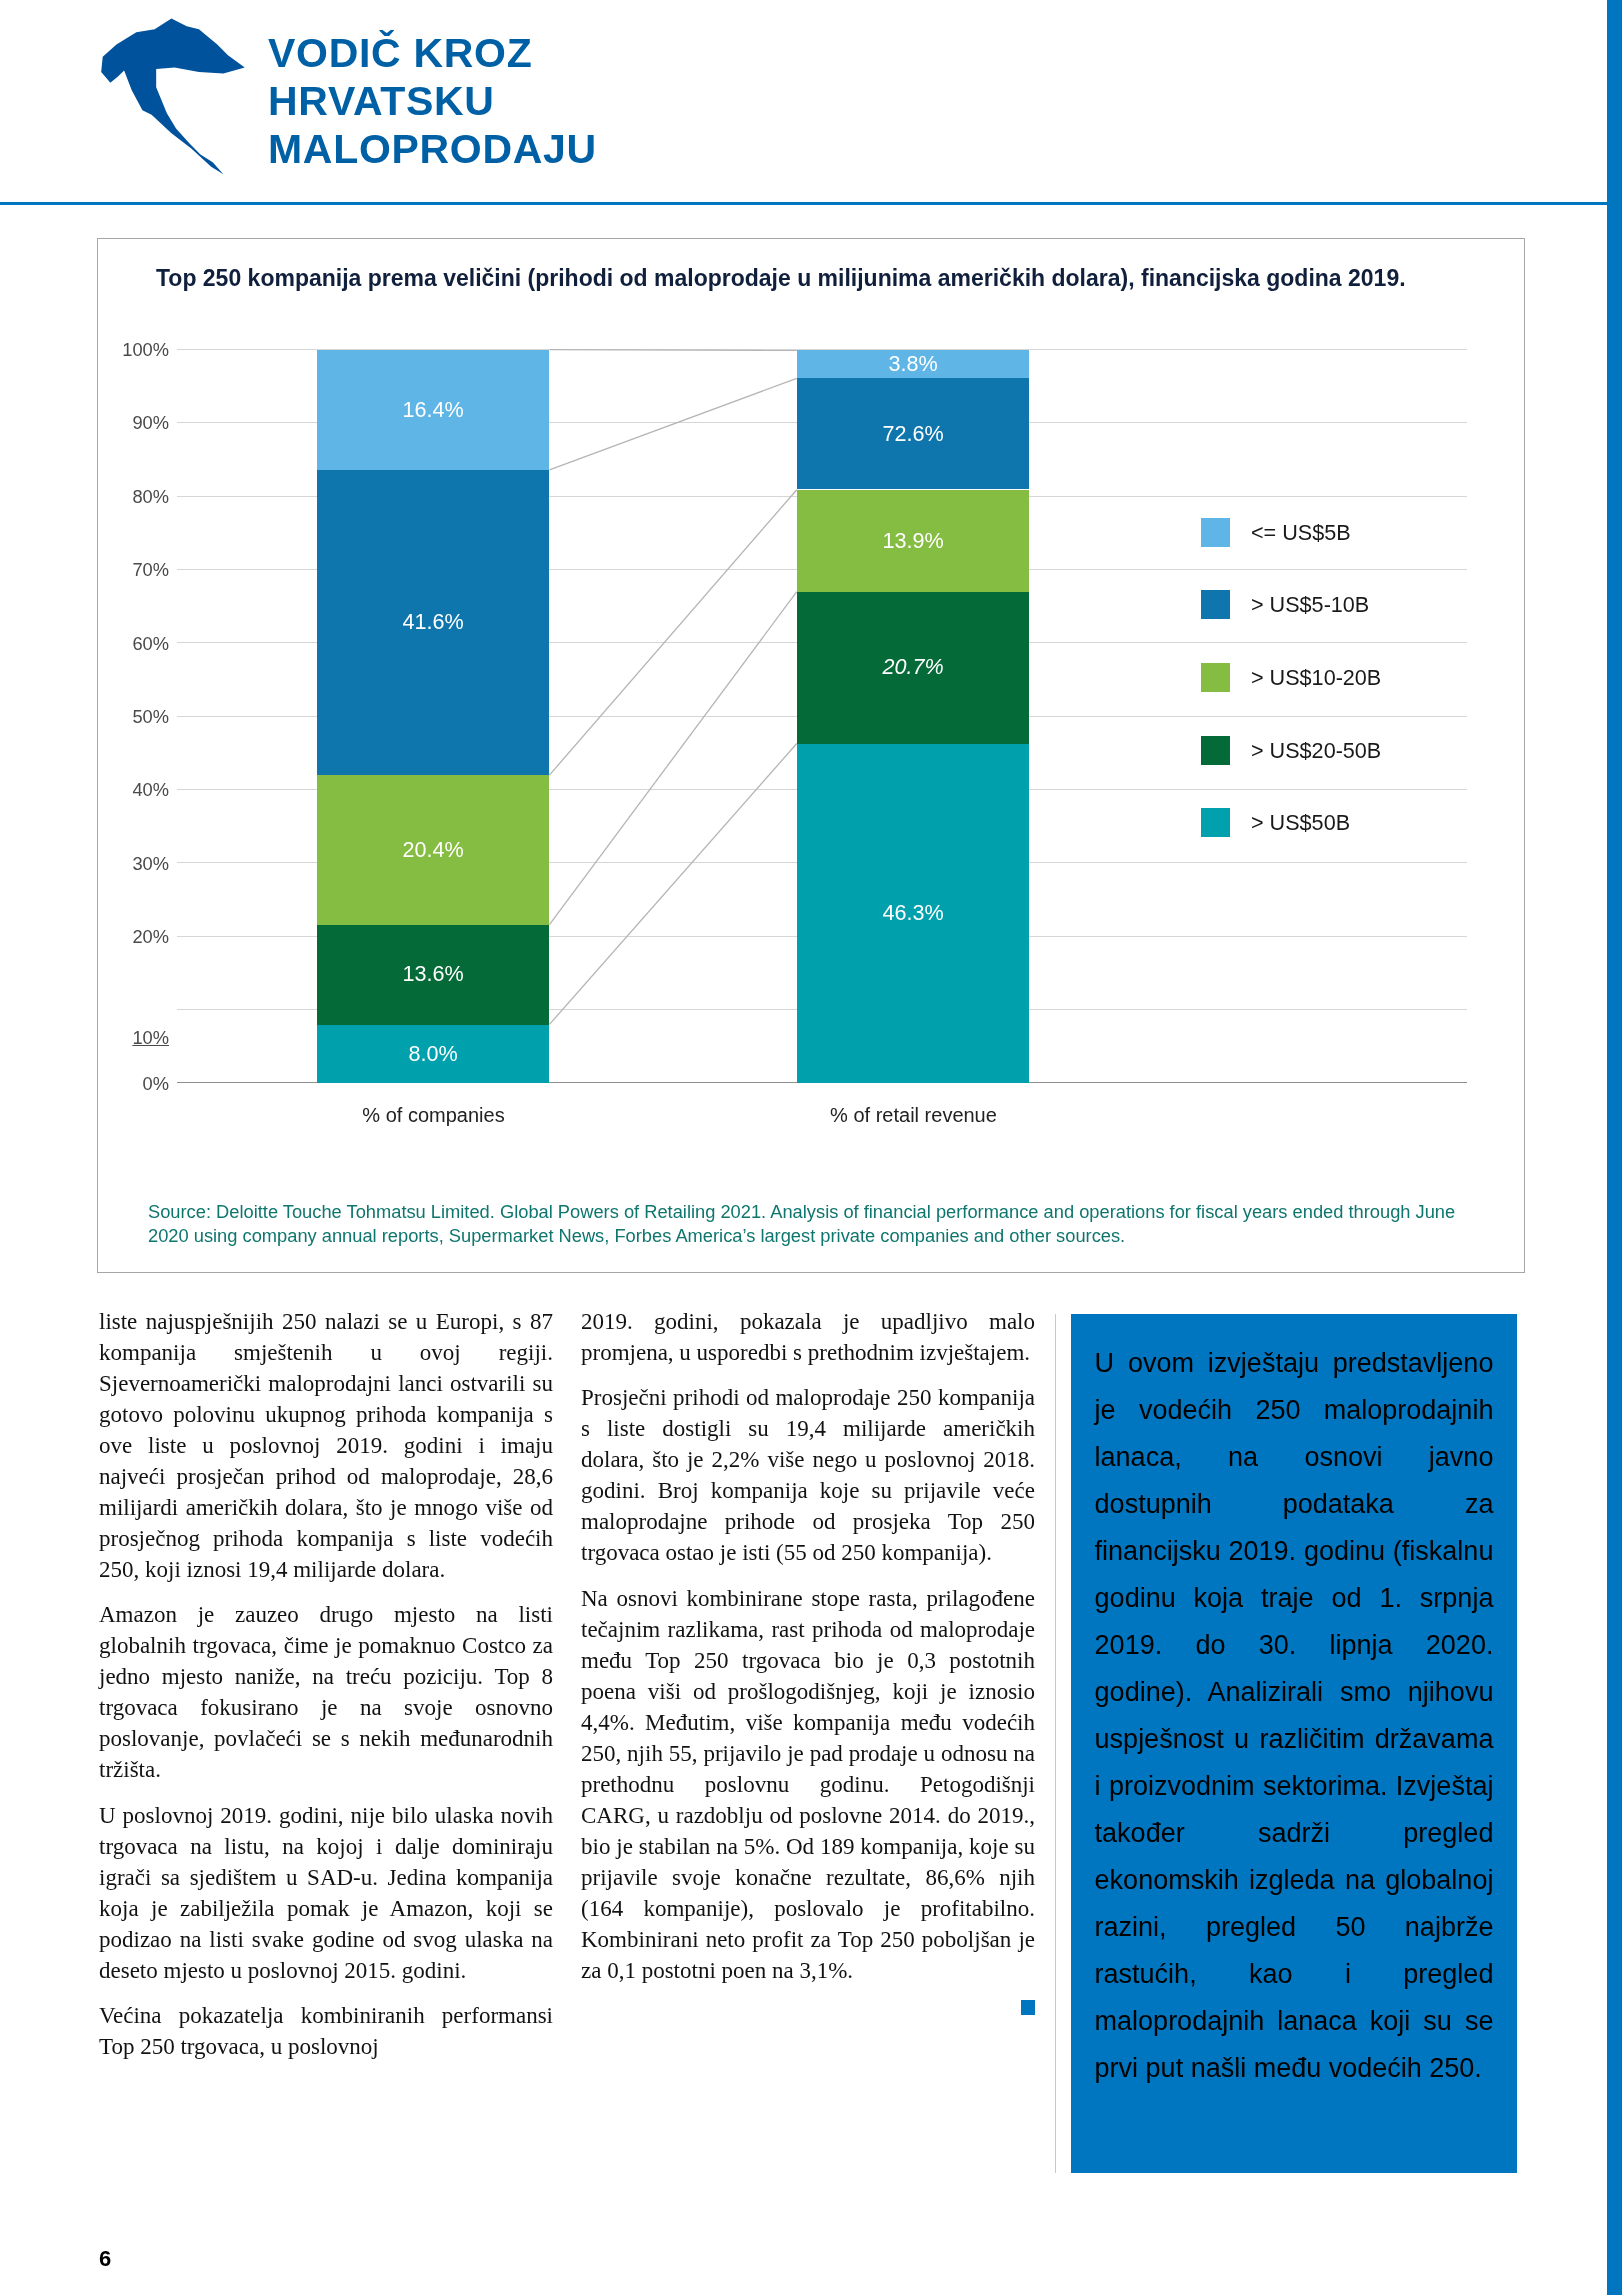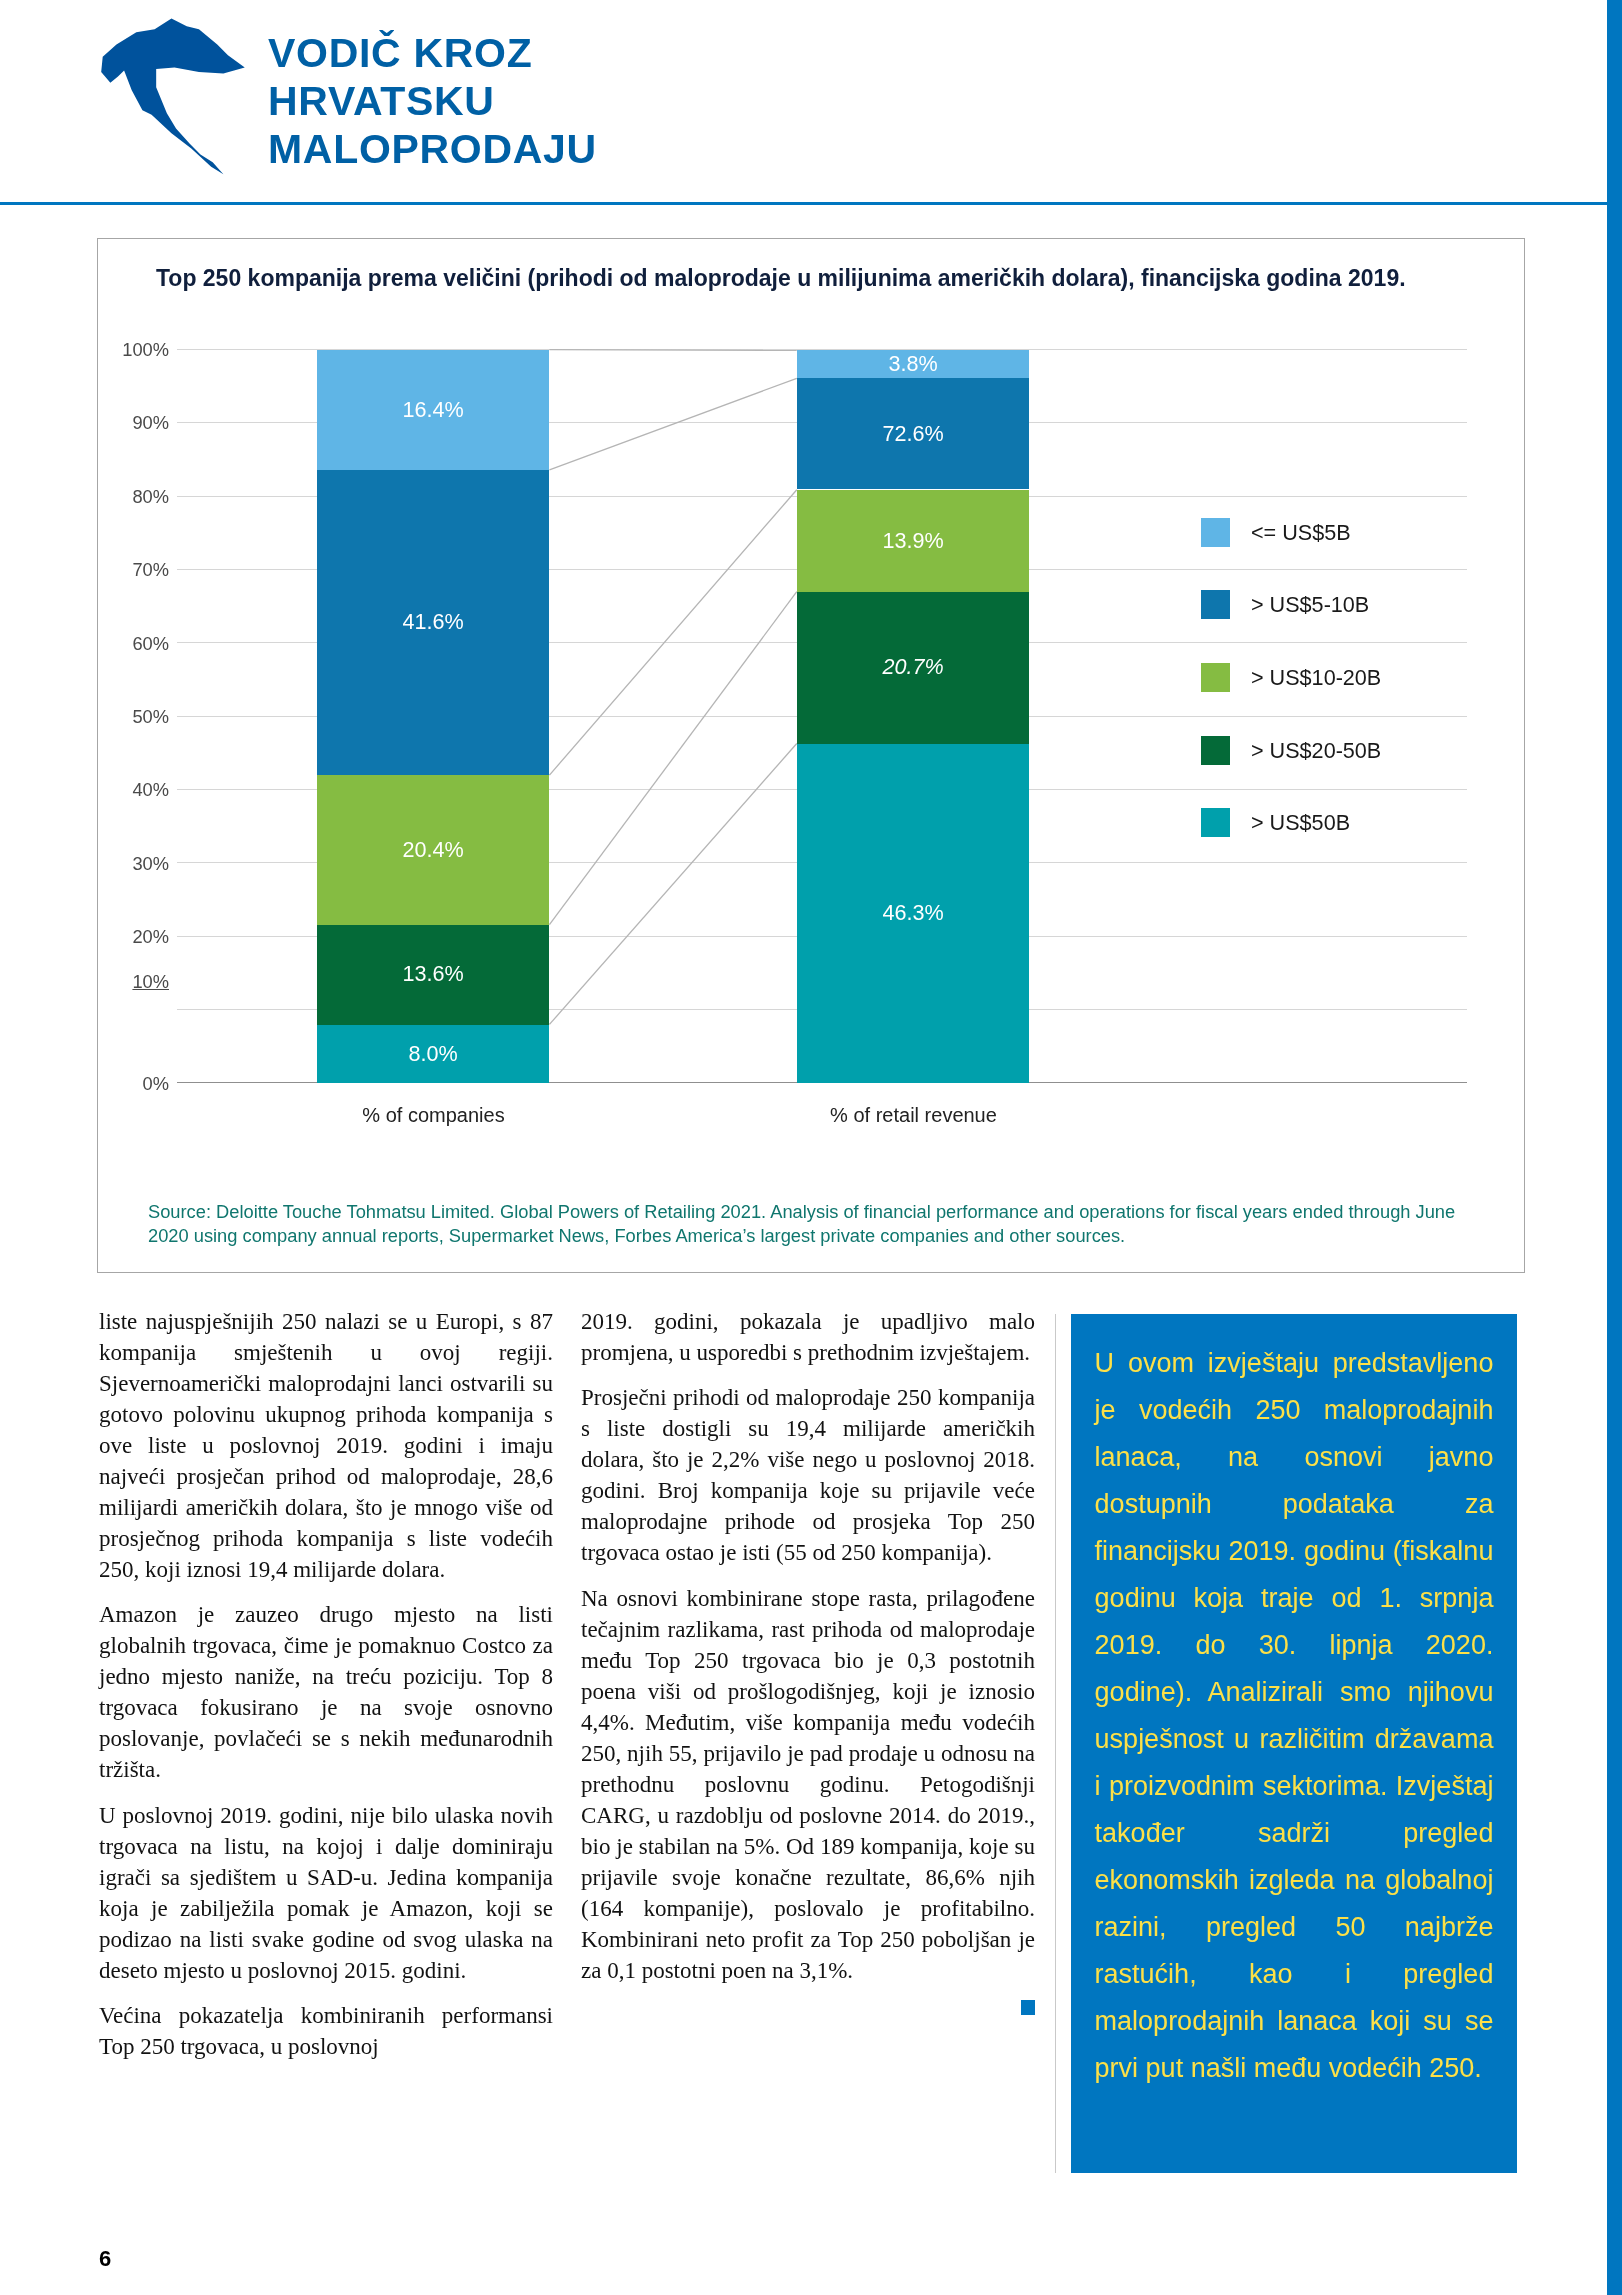--- a/index.html
+++ b/index.html
@@ -35,21 +35,21 @@
             line-height:24px; color:#0f766e; }
 
   .article { position:absolute; font-family:"Liberation Serif",serif; font-size:23px;
              line-height:31px; color:#121212; text-align:justify; hyphens:auto; }
   .article p { margin:0 0 14.4px 0; }
   .col1 { left:99px; top:1306px; width:454px; }
   .col2 { left:581px; top:1306px; width:454px; }
   .col-divider { position:absolute; left:1055px; top:1314px; width:1.3px; height:859px; background:#c9c9c9; }
 
   .bluebox { position:absolute; left:1071px; top:1314px; width:446px; height:859px;
-             background:#0076c0; color:#fde047; padding:26px 23.6px;
+             background:#0076c0; color:#000000; padding:26px 23.6px;
              font-family:"Liberation Sans",sans-serif; font-size:27px; line-height:47px;
              text-align:justify; hyphens:auto; }
   .bluebox p { margin:0; }
 
   .endmark { display:block; width:14.4px; height:14.4px; background:#0076c0; margin-left:auto; margin-top:2.6px; }
 
   .pagenum { position:absolute; left:99px; top:2246px; font-size:22px; font-weight:bold; color:#000; }
 </style>
 </head>
 <body>
@@ -71,21 +71,21 @@
     </div>
     <div class="header-rule"></div>
   </div>
 
   <div class="chart-box">
     <div class="chart-title">Top 250 kompanija prema veličini (prihodi od maloprodaje u milijunima američkih dolara), financijska godina 2019.</div>
     <div id="chart-canvas">
         <div class="grid axis" style="left: 79px; top: 843px; width: 1290px;"></div>
         <div class="ytick" style="top: 834px;">0%</div>
         <div class="grid" style="left: 79px; top: 770px; width: 1290px;"></div>
-        <div class="ytick" style="top: 732px; text-decoration: underline;">10%</div>
+        <div class="ytick" style="top: 788px; text-decoration: underline;">10%</div>
         <div class="grid" style="left: 79px; top: 697px; width: 1290px;"></div>
         <div class="ytick" style="top: 687px;">20%</div>
         <div class="grid" style="left: 79px; top: 623px; width: 1290px;"></div>
         <div class="ytick" style="top: 614px;">30%</div>
         <div class="grid" style="left: 79px; top: 550px; width: 1290px;"></div>
         <div class="ytick" style="top: 540px;">40%</div>
         <div class="grid" style="left: 79px; top: 477px; width: 1290px;"></div>
         <div class="ytick" style="top: 467px;">50%</div>
         <div class="grid" style="left: 79px; top: 403px; width: 1290px;"></div>
         <div class="ytick" style="top: 394px;">60%</div>

